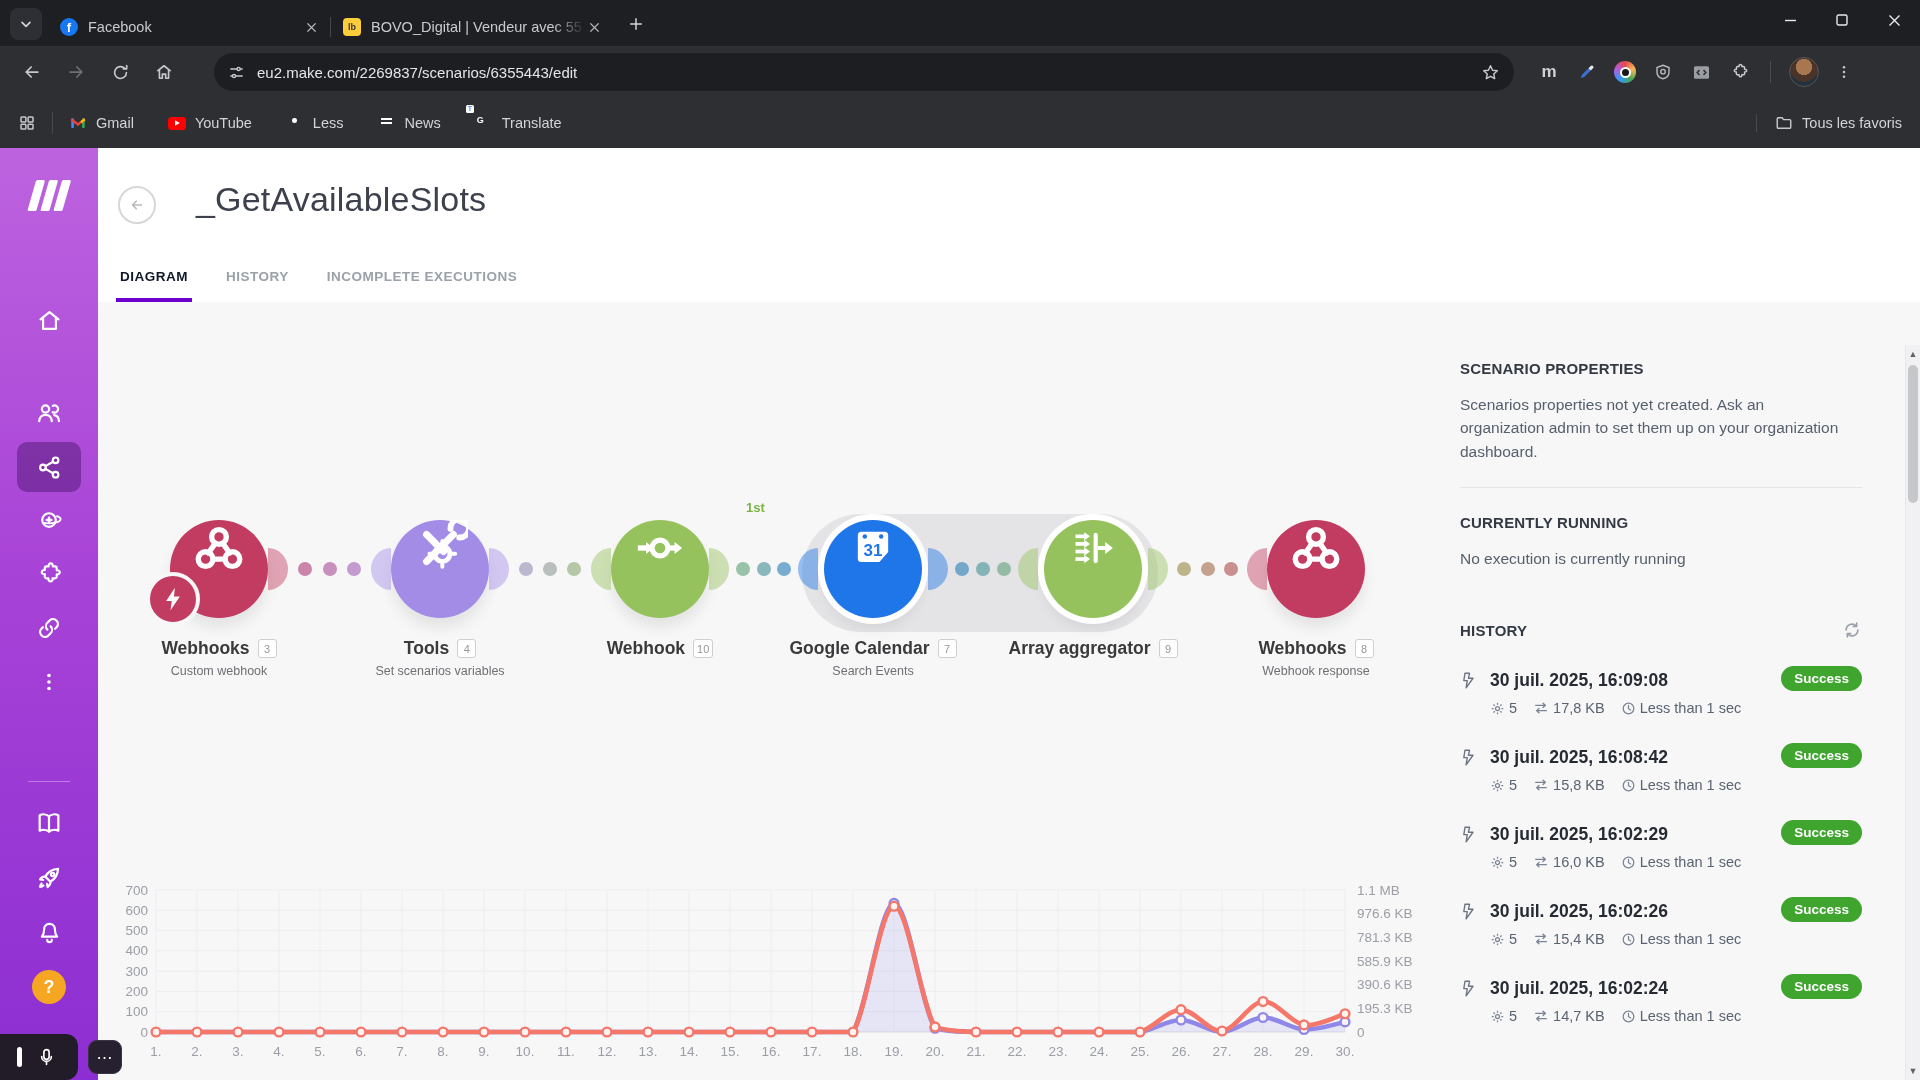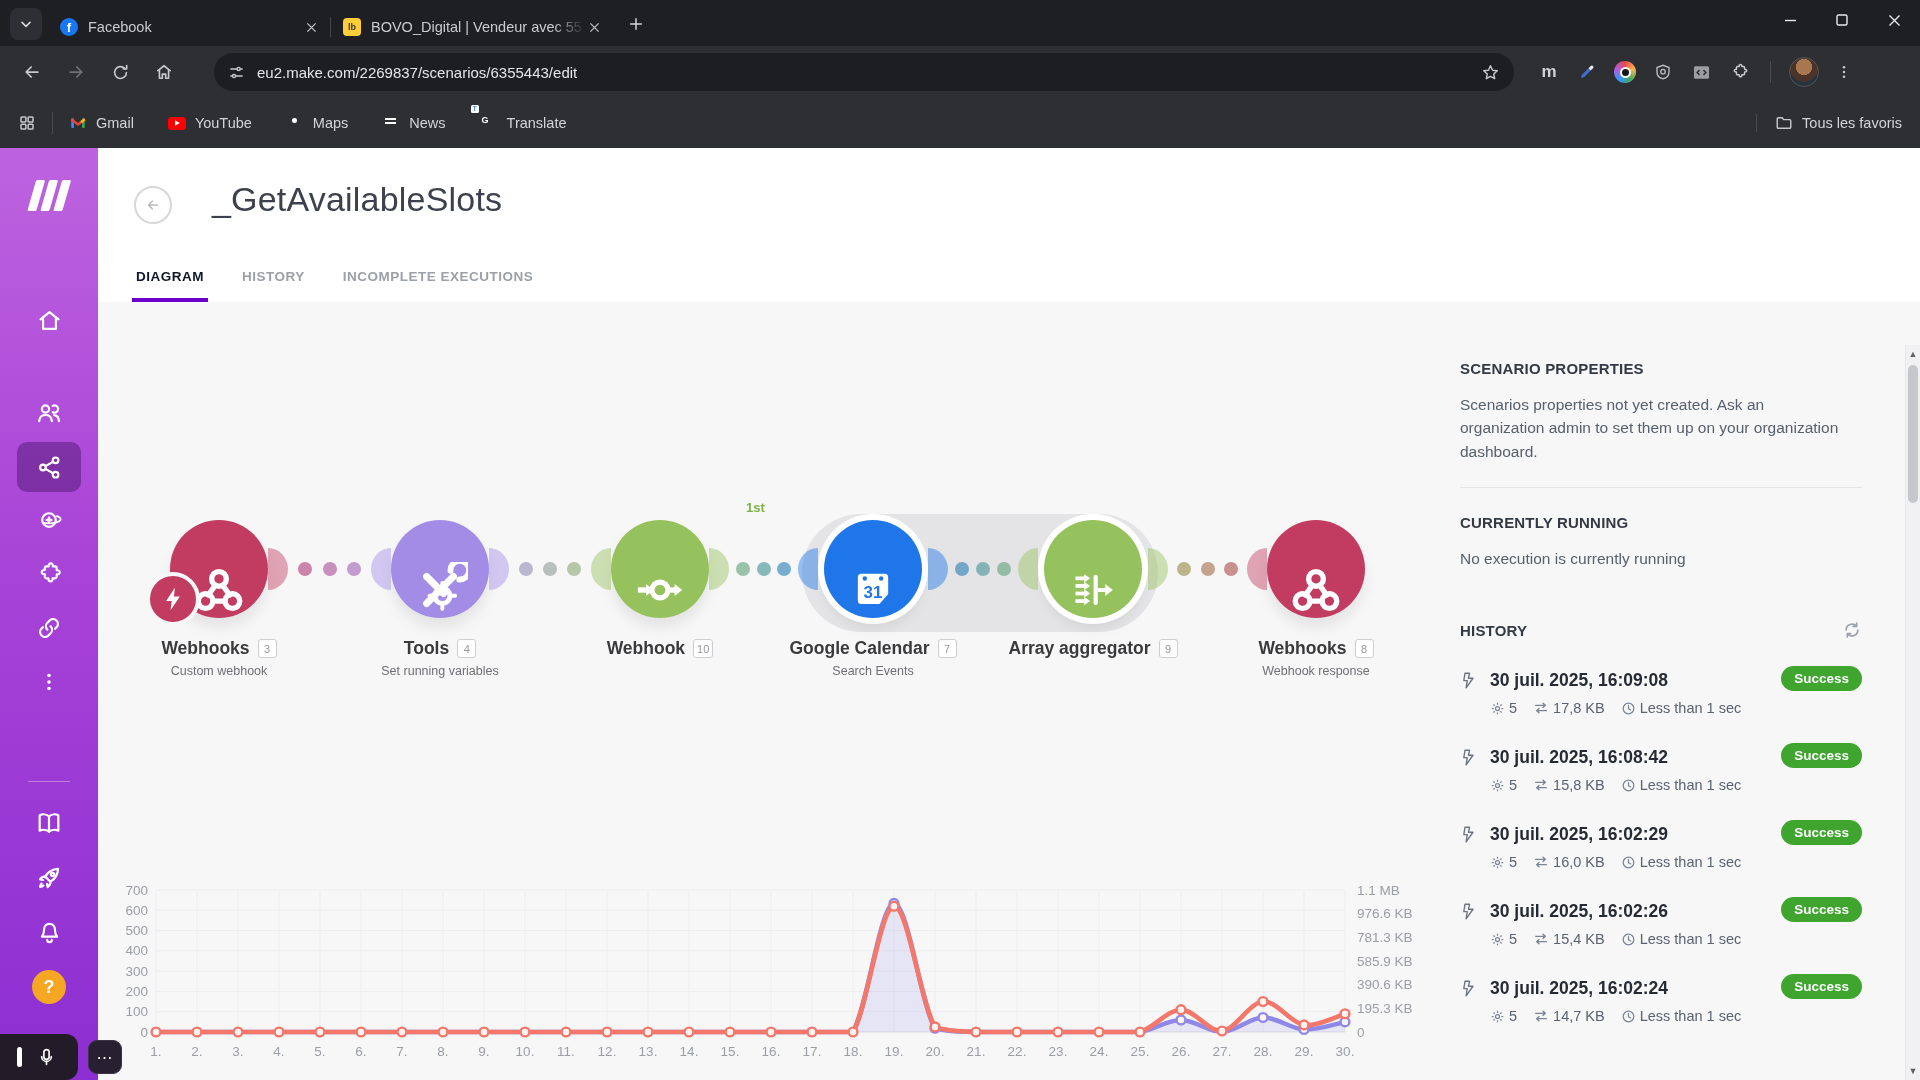--- a/index.html
+++ b/index.html
@@ -54,41 +54,41 @@
 
 
 .app-sidebar{position:absolute;left:0;top:148px;width:98px;bottom:0;background:linear-gradient(180deg,#bd63df 0%,#a843d7 45%,#8c2ed2 100%);z-index:3}
 .sb-logo{position:absolute;left:50%;top:32px;transform:translateX(-50%)}
 .sb-item{position:absolute;left:50%;transform:translate(-50%,-50%);width:64px;height:50px;display:flex;align-items:center;justify-content:center;border-radius:10px}
 .sb-item.active{background:rgba(35,0,64,.34)}
 .sb-divider{position:absolute;left:50%;transform:translateX(-50%);width:42px;height:1px;background:rgba(255,255,255,.35)}
 .help-circle{width:34px;height:34px;border-radius:50%;background:#f5a623;color:#fff;font-weight:bold;font-size:18px;display:flex;align-items:center;justify-content:center}
 .sb-bottom-avatar{position:absolute;left:29px;top:894px;width:40px;height:40px;border-radius:50%;background:#1d4f44}
 
-.app-header{position:absolute;left:96px;top:148px;right:0;height:154px;background:#fff;z-index:2}
+.app-header{position:absolute;left:80px;top:148px;right:0;height:154px;background:#fff;z-index:2}
 .back-btn{position:absolute;left:38px;top:38px;width:38px;height:38px;border-radius:50%;border:2px solid #d7d7d9;display:flex;align-items:center;justify-content:center}
 .page-title{position:absolute;left:116px;top:32px;font-size:34px;font-weight:400;color:#3c414d;letter-spacing:.2px}
 .page-tabs{position:absolute;left:40px;bottom:0;display:flex;gap:38px}
 .ptab{position:relative;padding-bottom:18px;font-size:13.5px;font-weight:700;letter-spacing:.5px;color:#9ba1a9}
 .ptab.active{color:#0f172a}
 .ptab.active::after{content:"";position:absolute;left:-4px;right:-4px;bottom:0;height:4px;background:#6d00cc}
 .hdr-controls{position:absolute;right:46px;top:33px;display:flex;align-items:center;gap:26px}
 .on-toggle{position:relative;width:124px;height:47px;border-radius:8px;background:#6d00cc}
 .on-toggle .on-lbl{position:absolute;left:24px;top:50%;transform:translateY(-50%);color:#fff;font-weight:bold;font-size:15px;letter-spacing:.5px}
 .on-toggle .knob{position:absolute;right:4px;top:4px;width:56px;height:39px;border-radius:6px;background:#fff}
 .split-btn{display:flex;height:47px}
 .edit-btn{display:flex;align-items:center;gap:10px;background:#6d00cc;color:#fff;font-size:17px;font-weight:bold;padding:0 22px;border-radius:8px 0 0 8px}
 .options-btn{display:flex;align-items:center;gap:10px;background:#fff;border:1.5px solid #caccd1;border-left:none;color:#676d75;font-size:17px;padding:0 18px;border-radius:0 8px 8px 0}
 .caret{width:0;height:0;border-left:5.5px solid transparent;border-right:5.5px solid transparent;border-top:6.5px solid #676d75;margin-top:2px}
 
 
 .canvas{position:absolute;left:98px;top:302px;right:0;bottom:0;background:#f7f7f8;z-index:1}
 .group-pill{position:absolute;left:704px;top:212px;width:356px;height:118px;border-radius:59px;background:#e4e4e6}
 .module{position:absolute;width:220px;text-align:center}
-.mod-circle{position:relative;width:98px;height:98px;border-radius:50%;margin:0 auto;display:flex;align-items:flex-end;justify-content:center;box-shadow:0 10px 14px rgba(0,0,0,.08)}
+.mod-circle{position:relative;width:98px;height:98px;border-radius:50%;margin:0 auto;display:flex;align-items:flex-start;justify-content:center;box-shadow:0 10px 14px rgba(0,0,0,.08)}
 .mod-circle.ringed{box-shadow:0 0 0 6px #fff,0 10px 14px rgba(0,0,0,.08)}
 .mod-label{margin-top:20px;display:flex;align-items:center;justify-content:center;gap:8px}
 .mod-name{font-size:17.5px;font-weight:bold;color:#3a3a3c}
 .mod-badge{min-width:19px;height:19px;padding:0 3px;border:1px solid #cfcfd2;background:#fff;border-radius:3px;font-size:11px;color:#97979c;display:flex;align-items:center;justify-content:center}
 .mod-sub{margin-top:5px;font-size:12.5px;color:#6f6f74}
 .instant-badge{position:absolute;left:-24px;top:52px;width:54px;height:54px;border-radius:50%;border:4px solid #f7f7f8;display:flex;align-items:center;justify-content:center}
 .connector{position:absolute;height:44px;display:flex;align-items:center;justify-content:space-between}
 .bump{width:20px;height:42px;opacity:.45}
 .bump-l{border-radius:0 100% 100% 0 / 0 50% 50% 0}
 .bump-r{border-radius:100% 0 0 100% / 50% 0 0 50%}
@@ -283,21 +283,21 @@
             <span class="ic-youtube">
               <svg width="8" height="8" viewBox="0 0 10 10">
                 <path d="M2.5 1.5 L8.5 5 L2.5 8.5 z" fill="#fff"></path>
               </svg>
             </span>
           </span>
           <span>YouTube</span>
         </div>
         <div class="bm-item">
           <span class="bm-ic"><span class="ic-maps"></span></span>
-          <span>Maps</span>
+          <span>Less</span>
         </div>
         <div class="bm-item">
           <span class="bm-ic"><span class="ic-news"></span></span>
           <span>News</span>
         </div>
         <div class="bm-item">
           <span class="bm-ic"><span class="ic-translate"></span></span>
           <span>Translate</span>
         </div>
       </div>
@@ -462,21 +462,21 @@
               <path d="M33 7.5 a8 8 0 1 1 7.5 7.5" stroke-width="5"></path>
               <circle cx="26" cy="29" r="6.5" stroke-width="4.2"></circle>
               <path d="M26 20.5 v-2.5 M26 37.5 v2.5 M17.5 29 h-2.5 M34.5 29 h2.5" stroke-width="3.4"></path>
             </svg>
           </span>
         </div>
         <div class="mod-label">
           <span class="mod-name">Tools</span>
           <span class="mod-badge">4</span>
         </div>
-        <div class="mod-sub">Set running variables</div>
+        <div class="mod-sub">Set scenarios variables</div>
       </div>
       <div class="module" style="left: 452px; top: 218px;">
         <div class="mod-circle" style="background: rgb(150, 194, 93);">
           <span>
             <svg width="56" height="56" viewBox="0 0 48 48">
               <rect x="5" y="21.7" width="8" height="4.6" fill="#fff"></rect>
               <polygon points="12,18.8 18.5,24 12,29.2" fill="#fff"></polygon>
               <rect x="29.5" y="21.7" width="8" height="4.6" fill="#fff"></rect>
               <polygon points="36.5,18.8 43,24 36.5,29.2" fill="#fff"></polygon>
               <circle cx="24" cy="24" r="9" fill="#fff"></circle>

